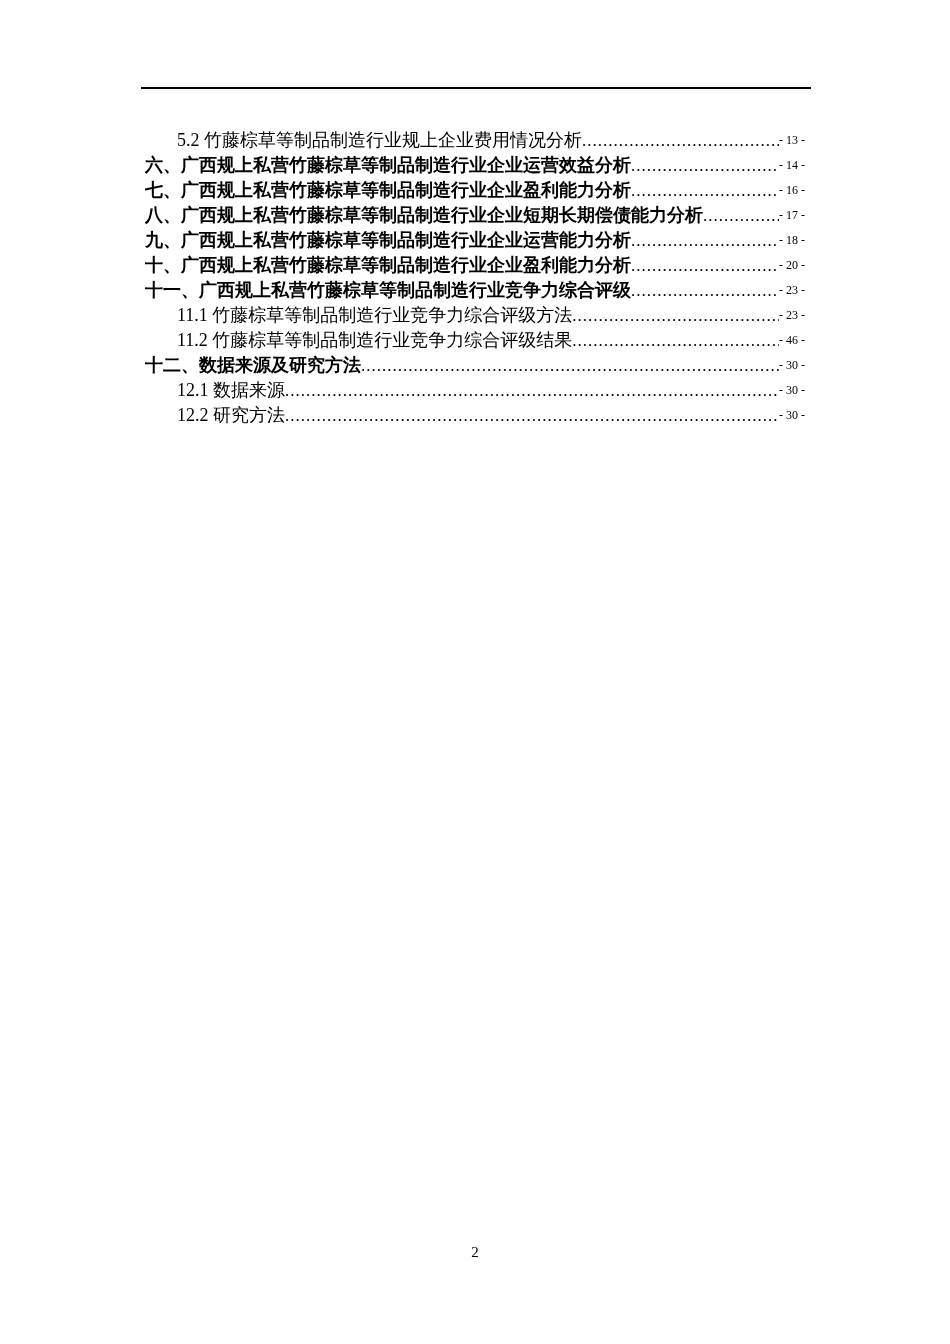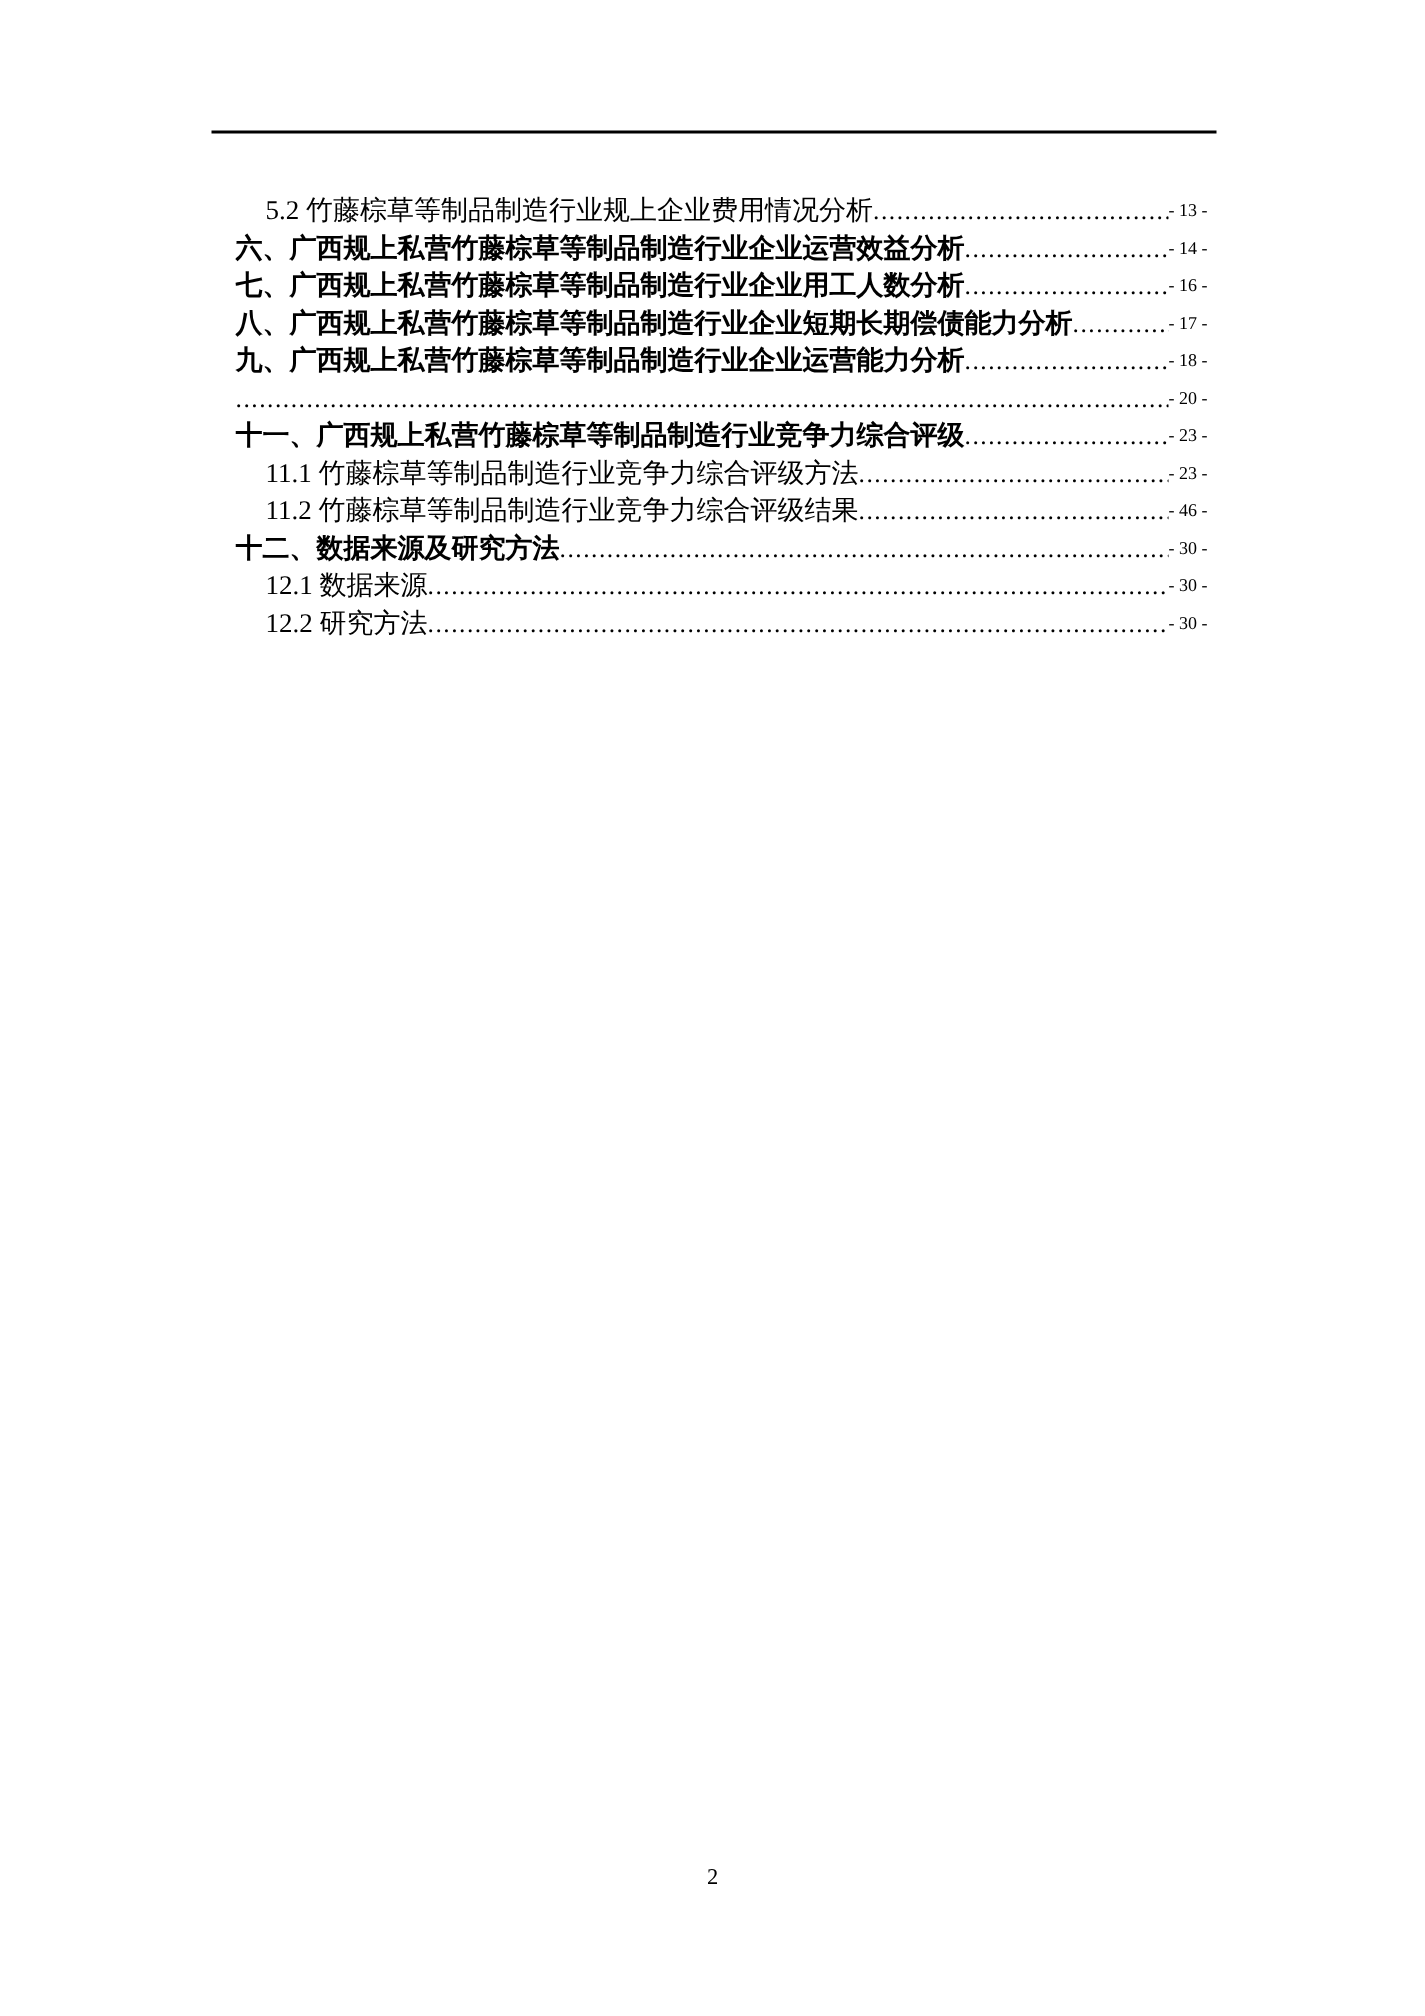--- a/index.html
+++ b/index.html
@@ -38,21 +38,21 @@
     top: 128px;
     font-size: 18px;
   }
   .toc-row {
     display: flex;
     align-items: center;
     height: 25px;
     line-height: 25px;
     white-space: nowrap;
   }
-  .toc-row.top { font-weight: bold; margin-left: 12px; }
+  .toc-row.top { font-weight: bold; }
   .toc-row.sub { padding-left: 32px; font-weight: normal; }
   .toc-title {
     flex: 0 1 auto;
     overflow: hidden;
     white-space: nowrap;
   }
   .toc-dots {
     flex: 1 1 10px;
     overflow: hidden;
     white-space: nowrap;
@@ -92,38 +92,39 @@
         <span class="toc-page">- 13 -</span>
     </div>
 
     <div class="toc-row top">
       <span class="toc-title">六、广西规上私营竹藤棕草等制品制造行业企业运营效益分析</span>
         <span class="toc-dots">........................................................................................................................................................................</span>
         <span class="toc-page">- 14 -</span>
     </div>
 
     <div class="toc-row top">
-      <span class="toc-title">七、广西规上私营竹藤棕草等制品制造行业企业用工人数分析</span>
+      <span class="toc-title">七、广西规上私营竹藤棕草等制品制造行业企业盈利能力分析</span>
         <span class="toc-dots">........................................................................................................................................................................</span>
         <span class="toc-page">- 16 -</span>
     </div>
 
     <div class="toc-row top">
       <span class="toc-title">八、广西规上私营竹藤棕草等制品制造行业企业短期长期偿债能力分析</span>
         <span class="toc-dots">........................................................................................................................................................................</span>
         <span class="toc-page">- 17 -</span>
     </div>
 
     <div class="toc-row top">
       <span class="toc-title">九、广西规上私营竹藤棕草等制品制造行业企业运营能力分析</span>
         <span class="toc-dots">........................................................................................................................................................................</span>
         <span class="toc-page">- 18 -</span>
     </div>
 
     <div class="toc-row top">
+      <span class="toc-title">十、广西规上私营竹藤棕草等制品制造行业企业盈利能力分析</span>
         <span class="toc-dots">........................................................................................................................................................................</span>
         <span class="toc-page">- 20 -</span>
     </div>
 
     <div class="toc-row top">
       <span class="toc-title">十一、广西规上私营竹藤棕草等制品制造行业竞争力综合评级</span>
         <span class="toc-dots">........................................................................................................................................................................</span>
         <span class="toc-page">- 23 -</span>
     </div>
 

